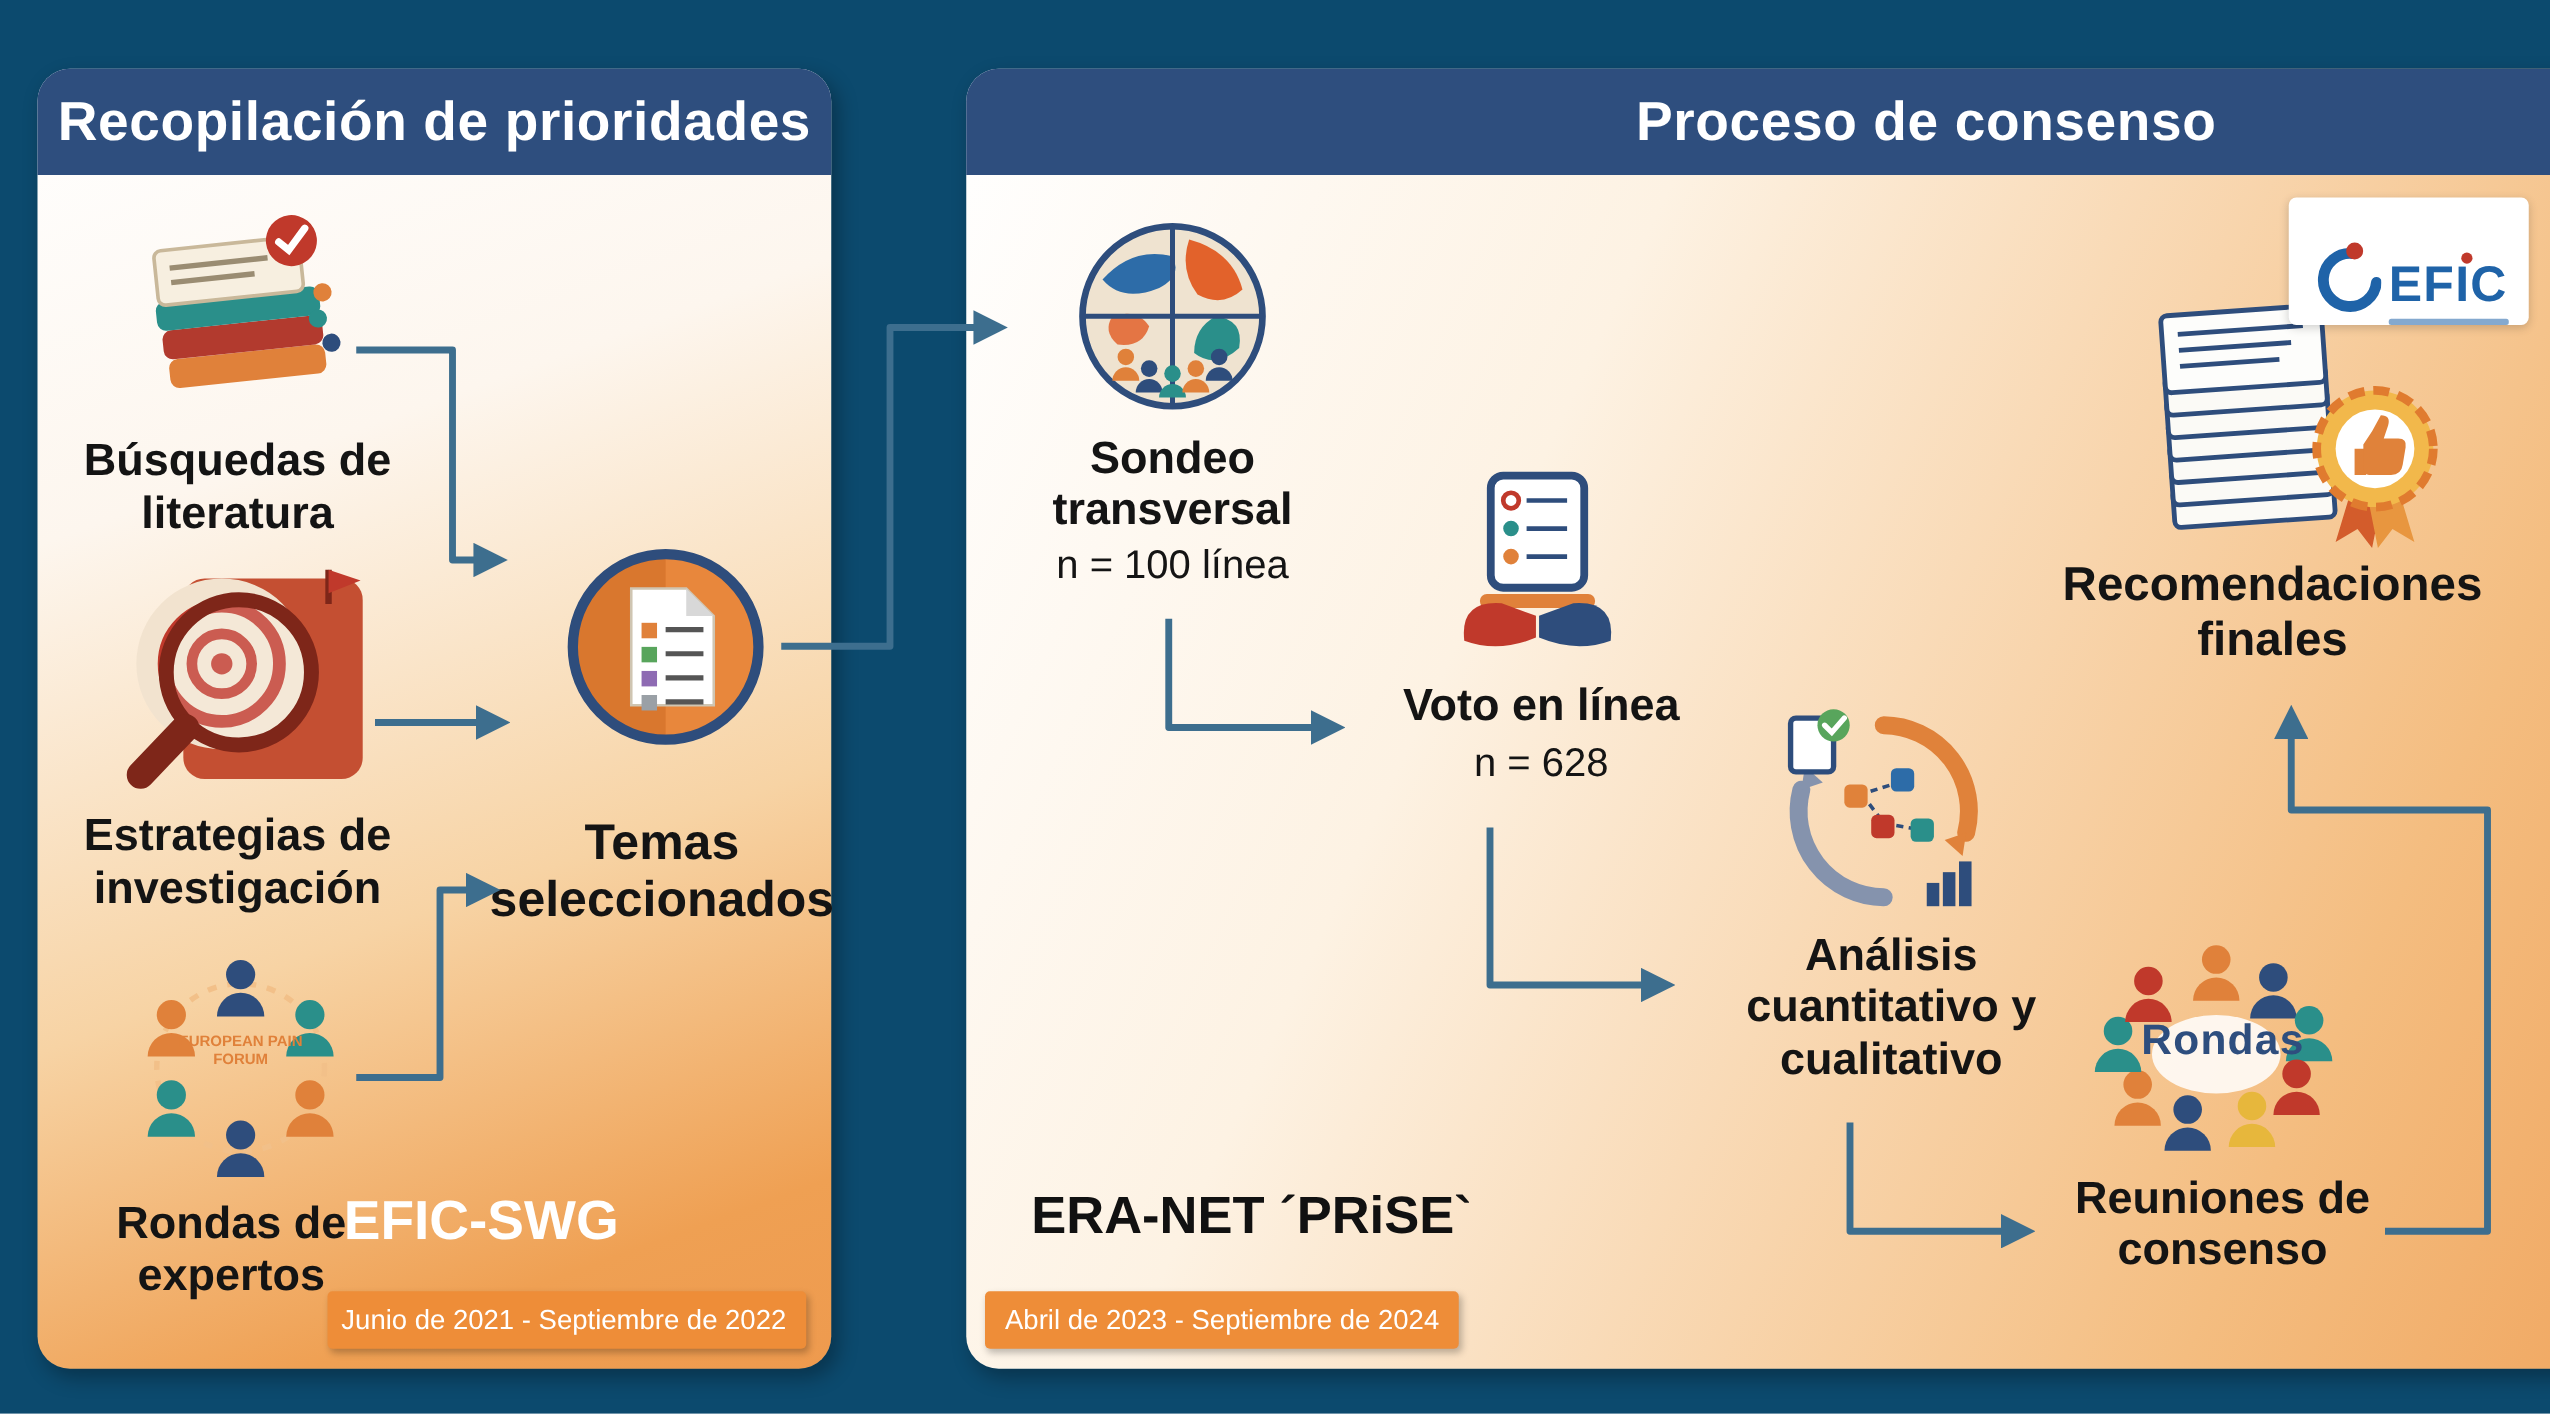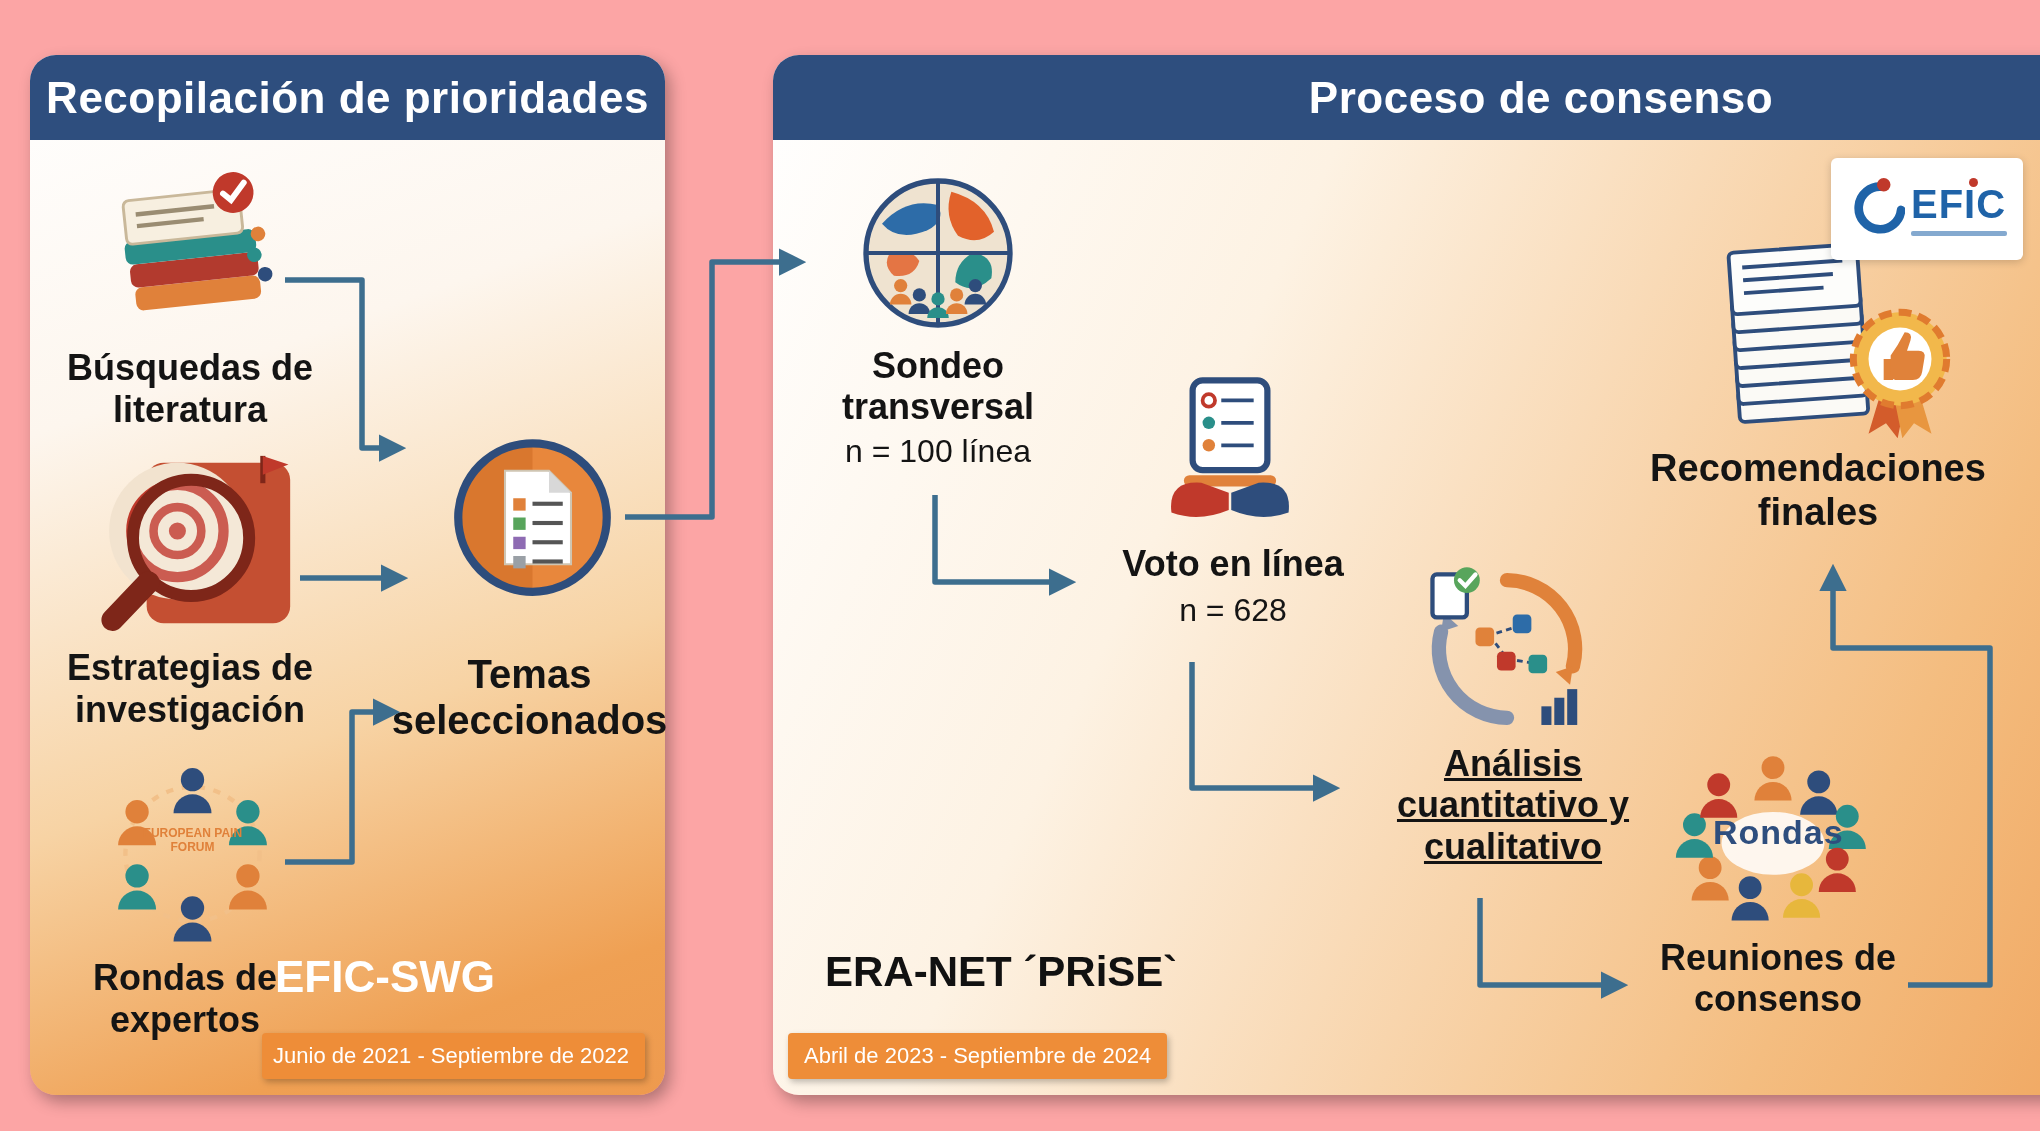--- a/index.html
+++ b/index.html
@@ -1,18 +1,18 @@
 <!DOCTYPE html>
 <html><head>
 <meta charset="utf-8">
 <style>
   html,body{margin:0;padding:0;background:#ffffff;}
   .canvas{
     position:relative;width:2040px;height:1131px;overflow:hidden;
-    font-family:"Liberation Sans", sans-serif;background:#fca5a5;
+    font-family:"Liberation Sans", sans-serif;background:#0c4a6e;
   }
   .abs{position:absolute;}
   .panel{
     position:absolute;border-radius:26px;
     box-shadow:5px 7px 16px rgba(0,0,0,0.30);
   }
   .panel-left{
     left:30px;top:55px;width:635px;height:1040px;
     background:linear-gradient(160deg,#ffffff 0%,#fdf6ee 30%,#f7d3a4 62%,#efa053 88%,#ee9a4e 100%);
   }
@@ -222,21 +222,21 @@
         <rect x="53" y="62" width="13" height="13" rx="3" fill="#c0392b"></rect>
         <rect x="75" y="64" width="13" height="13" rx="3" fill="#2a8f8a"></rect>
         <rect x="8" y="8" width="24" height="30" rx="3" fill="#ffffff" stroke="#2e4d7c" stroke-width="3"></rect>
         <circle cx="32" cy="12" r="9" fill="#58a55c"></circle>
         <path d="M27 12 l4 4 7 -8" stroke="#ffffff" stroke-width="3" fill="none" stroke-linecap="round"></path>
         <rect x="84" y="100" width="7" height="13" fill="#2e4d7c"></rect>
         <rect x="93" y="94" width="7" height="19" fill="#2e4d7c"></rect>
         <rect x="102" y="88" width="7" height="25" fill="#2e4d7c"></rect>
       </svg>
     </div>
-    <div class="step-label" style="left:615px;top:688px;width:250px;text-decoration:underline;">Análisis cuantitativo y cualitativo</div>
+    <div class="step-label" style="left:615px;top:688px;width:250px;">Análisis cuantitativo y cualitativo</div>
 
     <div class="abs" style="left:900px;top:698px;width:200px;height:175px;">
       <svg width="200" height="175" viewBox="0 0 140 120">
         <defs>
             <g id="pp">
               <circle cy="-9" r="8"></circle>
               <path d="M-13 14 a13 13 0 0 1 26 0 z"></path>
             </g>
           </defs>
         <ellipse cx="70" cy="62" rx="36" ry="22" fill="rgba(255,255,255,0.85)"></ellipse>
@@ -276,21 +276,21 @@
         <path d="M35 72 l-12 40 15 -9 10 13 8 -40 z" fill="#d35c2b"></path>
         <path d="M65 72 l12 40 -15 -9 -10 13 -8 -40 z" fill="#e8963f"></path>
         <circle cx="50" cy="48" r="40" fill="#f2b84b" stroke="#e07b2f" stroke-width="6" stroke-dasharray="11 6"></circle>
         <circle cx="50" cy="48" r="27" fill="#ffffff"></circle>
         <path d="M36 48 v18 h8 v-18 z" fill="#e0823a"></path>
         <path d="M46 66 h15 q7 0 8 -7 l2 -12 q1 -6 -5 -6 h-10 l3 -9 q2 -7 -5 -7 l-6 11 -6 9 v18 q2 3 4 3 z" fill="#e0823a"></path>
       </svg>
     </div>
     <div class="step-label" style="left:870px;top:392px;width:350px;font-size:38px;">Recomendaciones finales</div>
 
-    <div class="efic-card" style="left:1058px;top:103px;width:192px;height:102px;">
+    <div class="efic-card" style="left:1058px;top:103px;width:192px;height:102px;align-items:flex-end;">
       <svg width="58" height="70" viewBox="0 0 60 70">
         <path d="M36 12 a22 22 0 1 0 20 24" stroke="#1f63a8" stroke-width="9" fill="none" stroke-linecap="round"></path>
         <circle cx="38" cy="10" r="7" fill="#c0392b"></circle>
       </svg>
       <div style="display:flex;flex-direction:column;align-items:flex-start;">
         <div class="efic-word">
           <span>EFIC</span>
           <span class="efic-dot" style="left:58px;top:-4px;"></span>
         </div>
         <div class="efic-tagline"></div>

